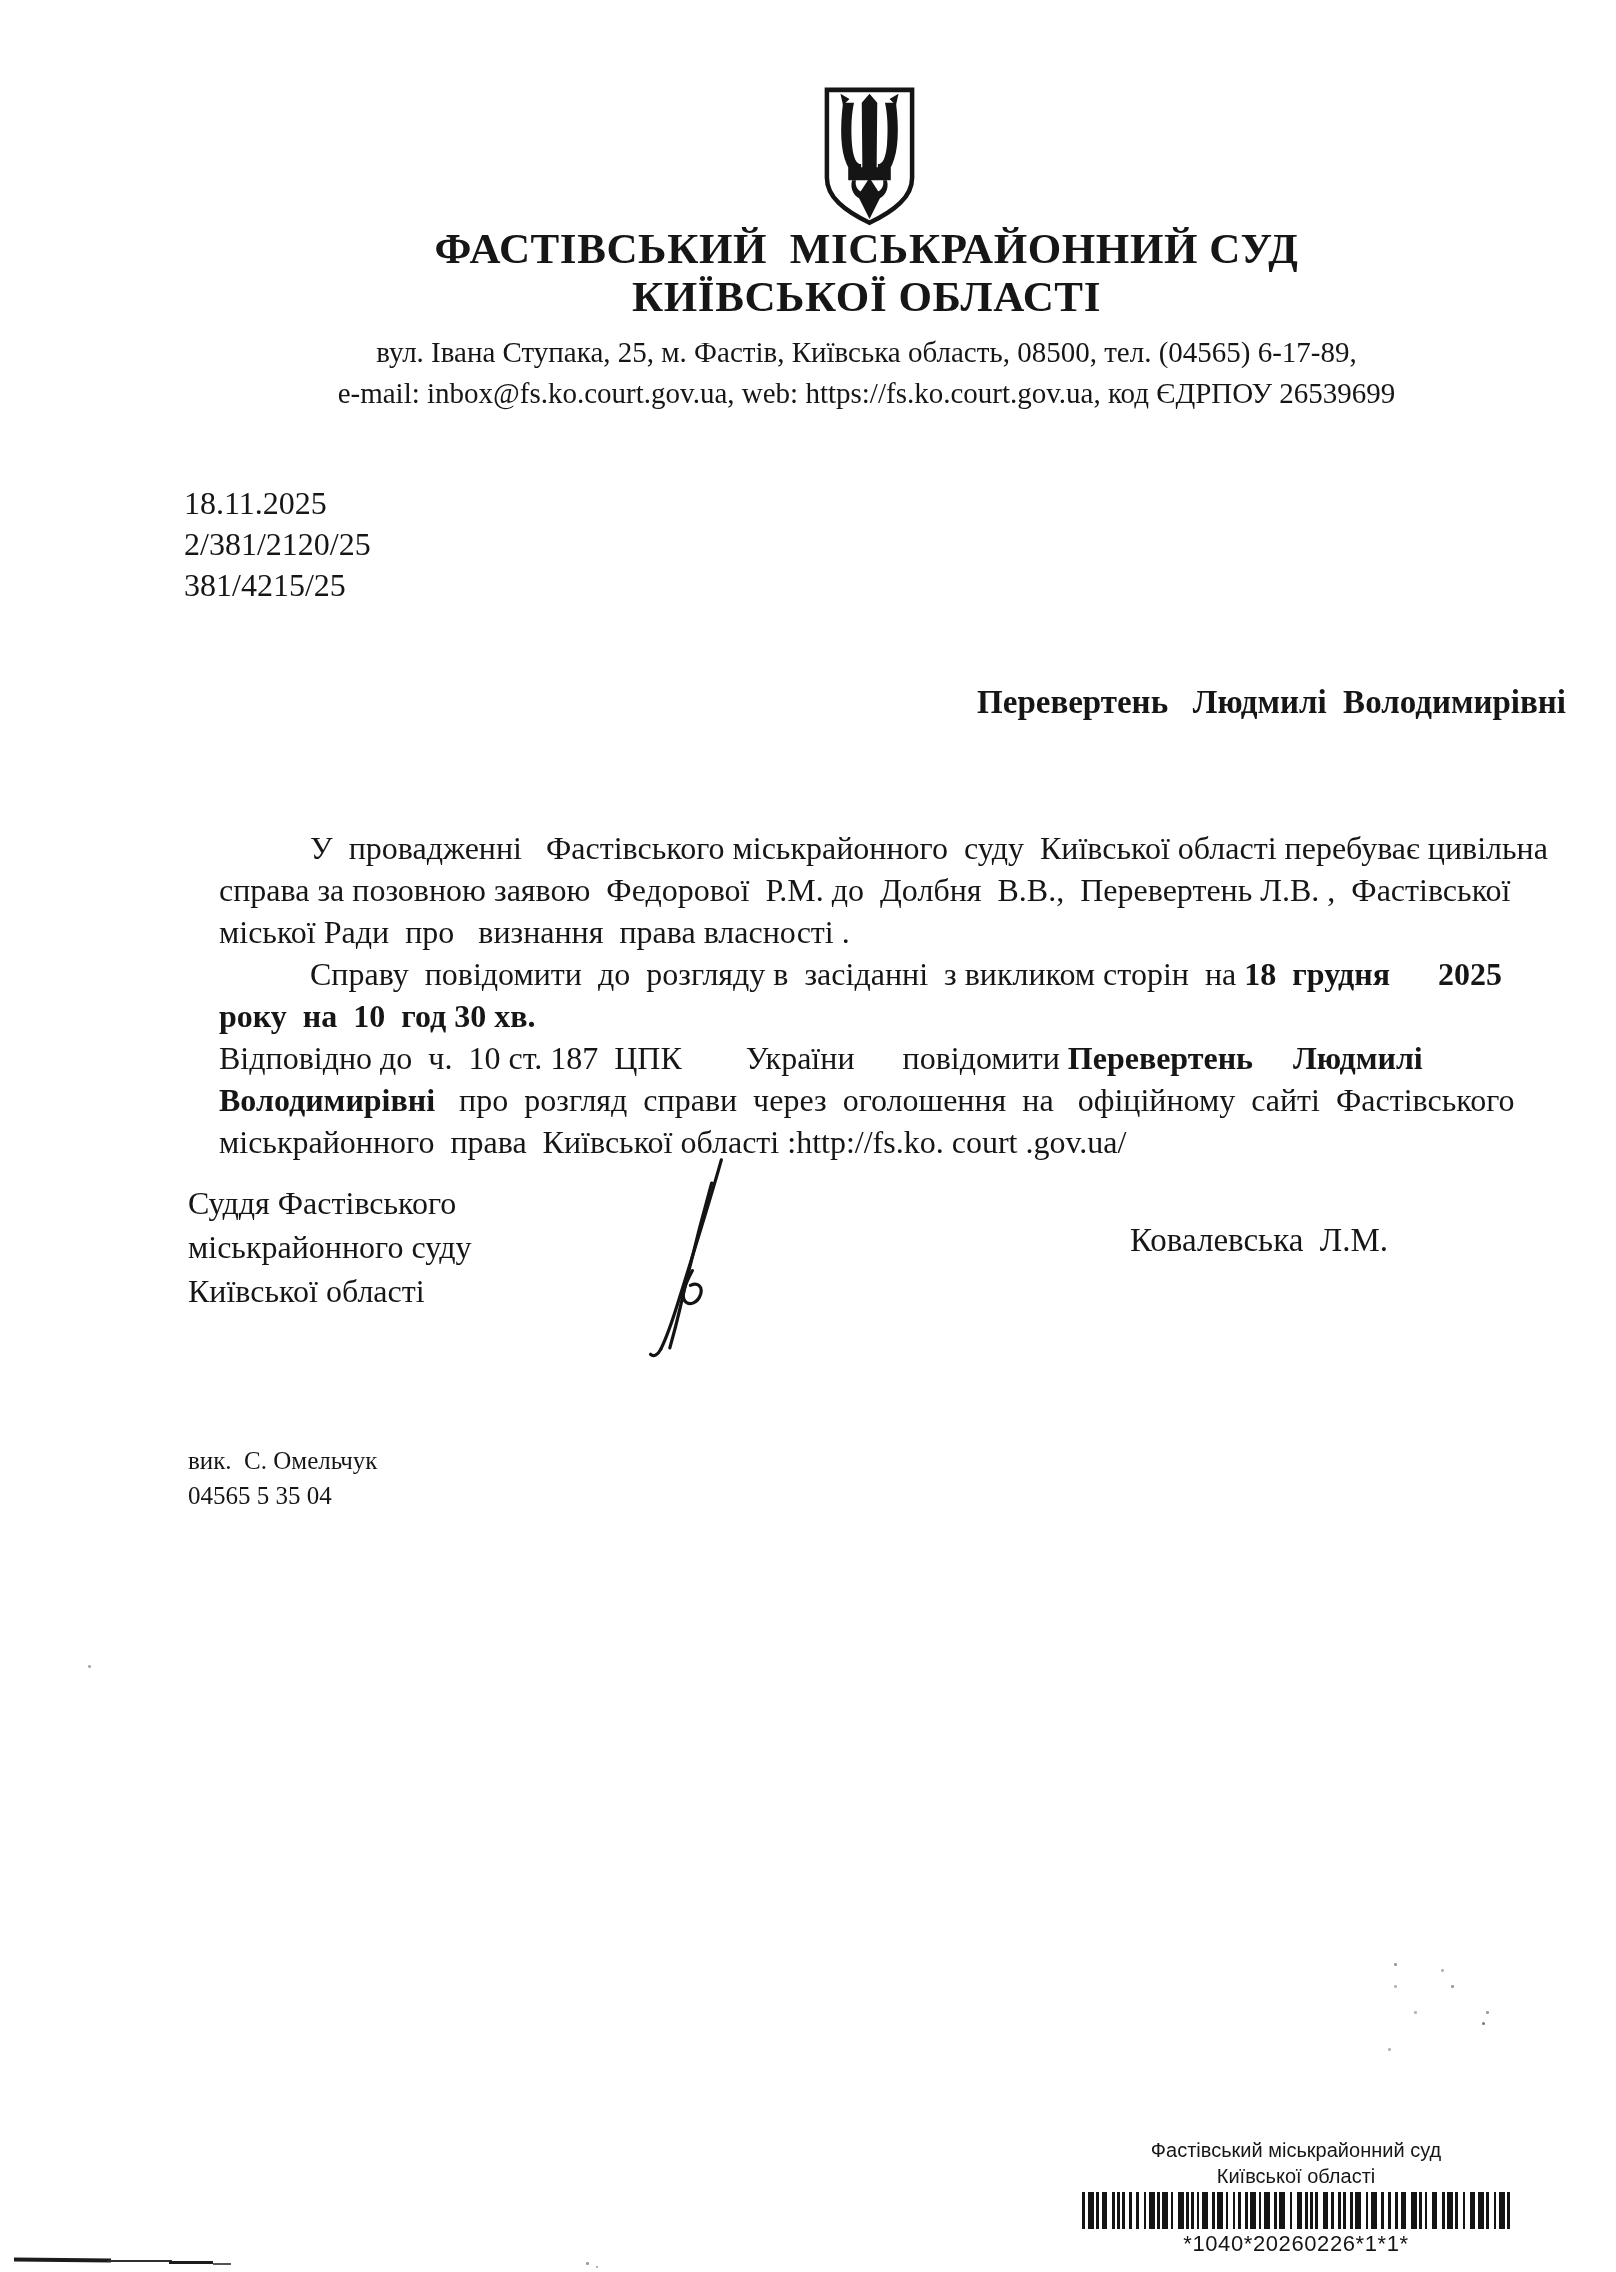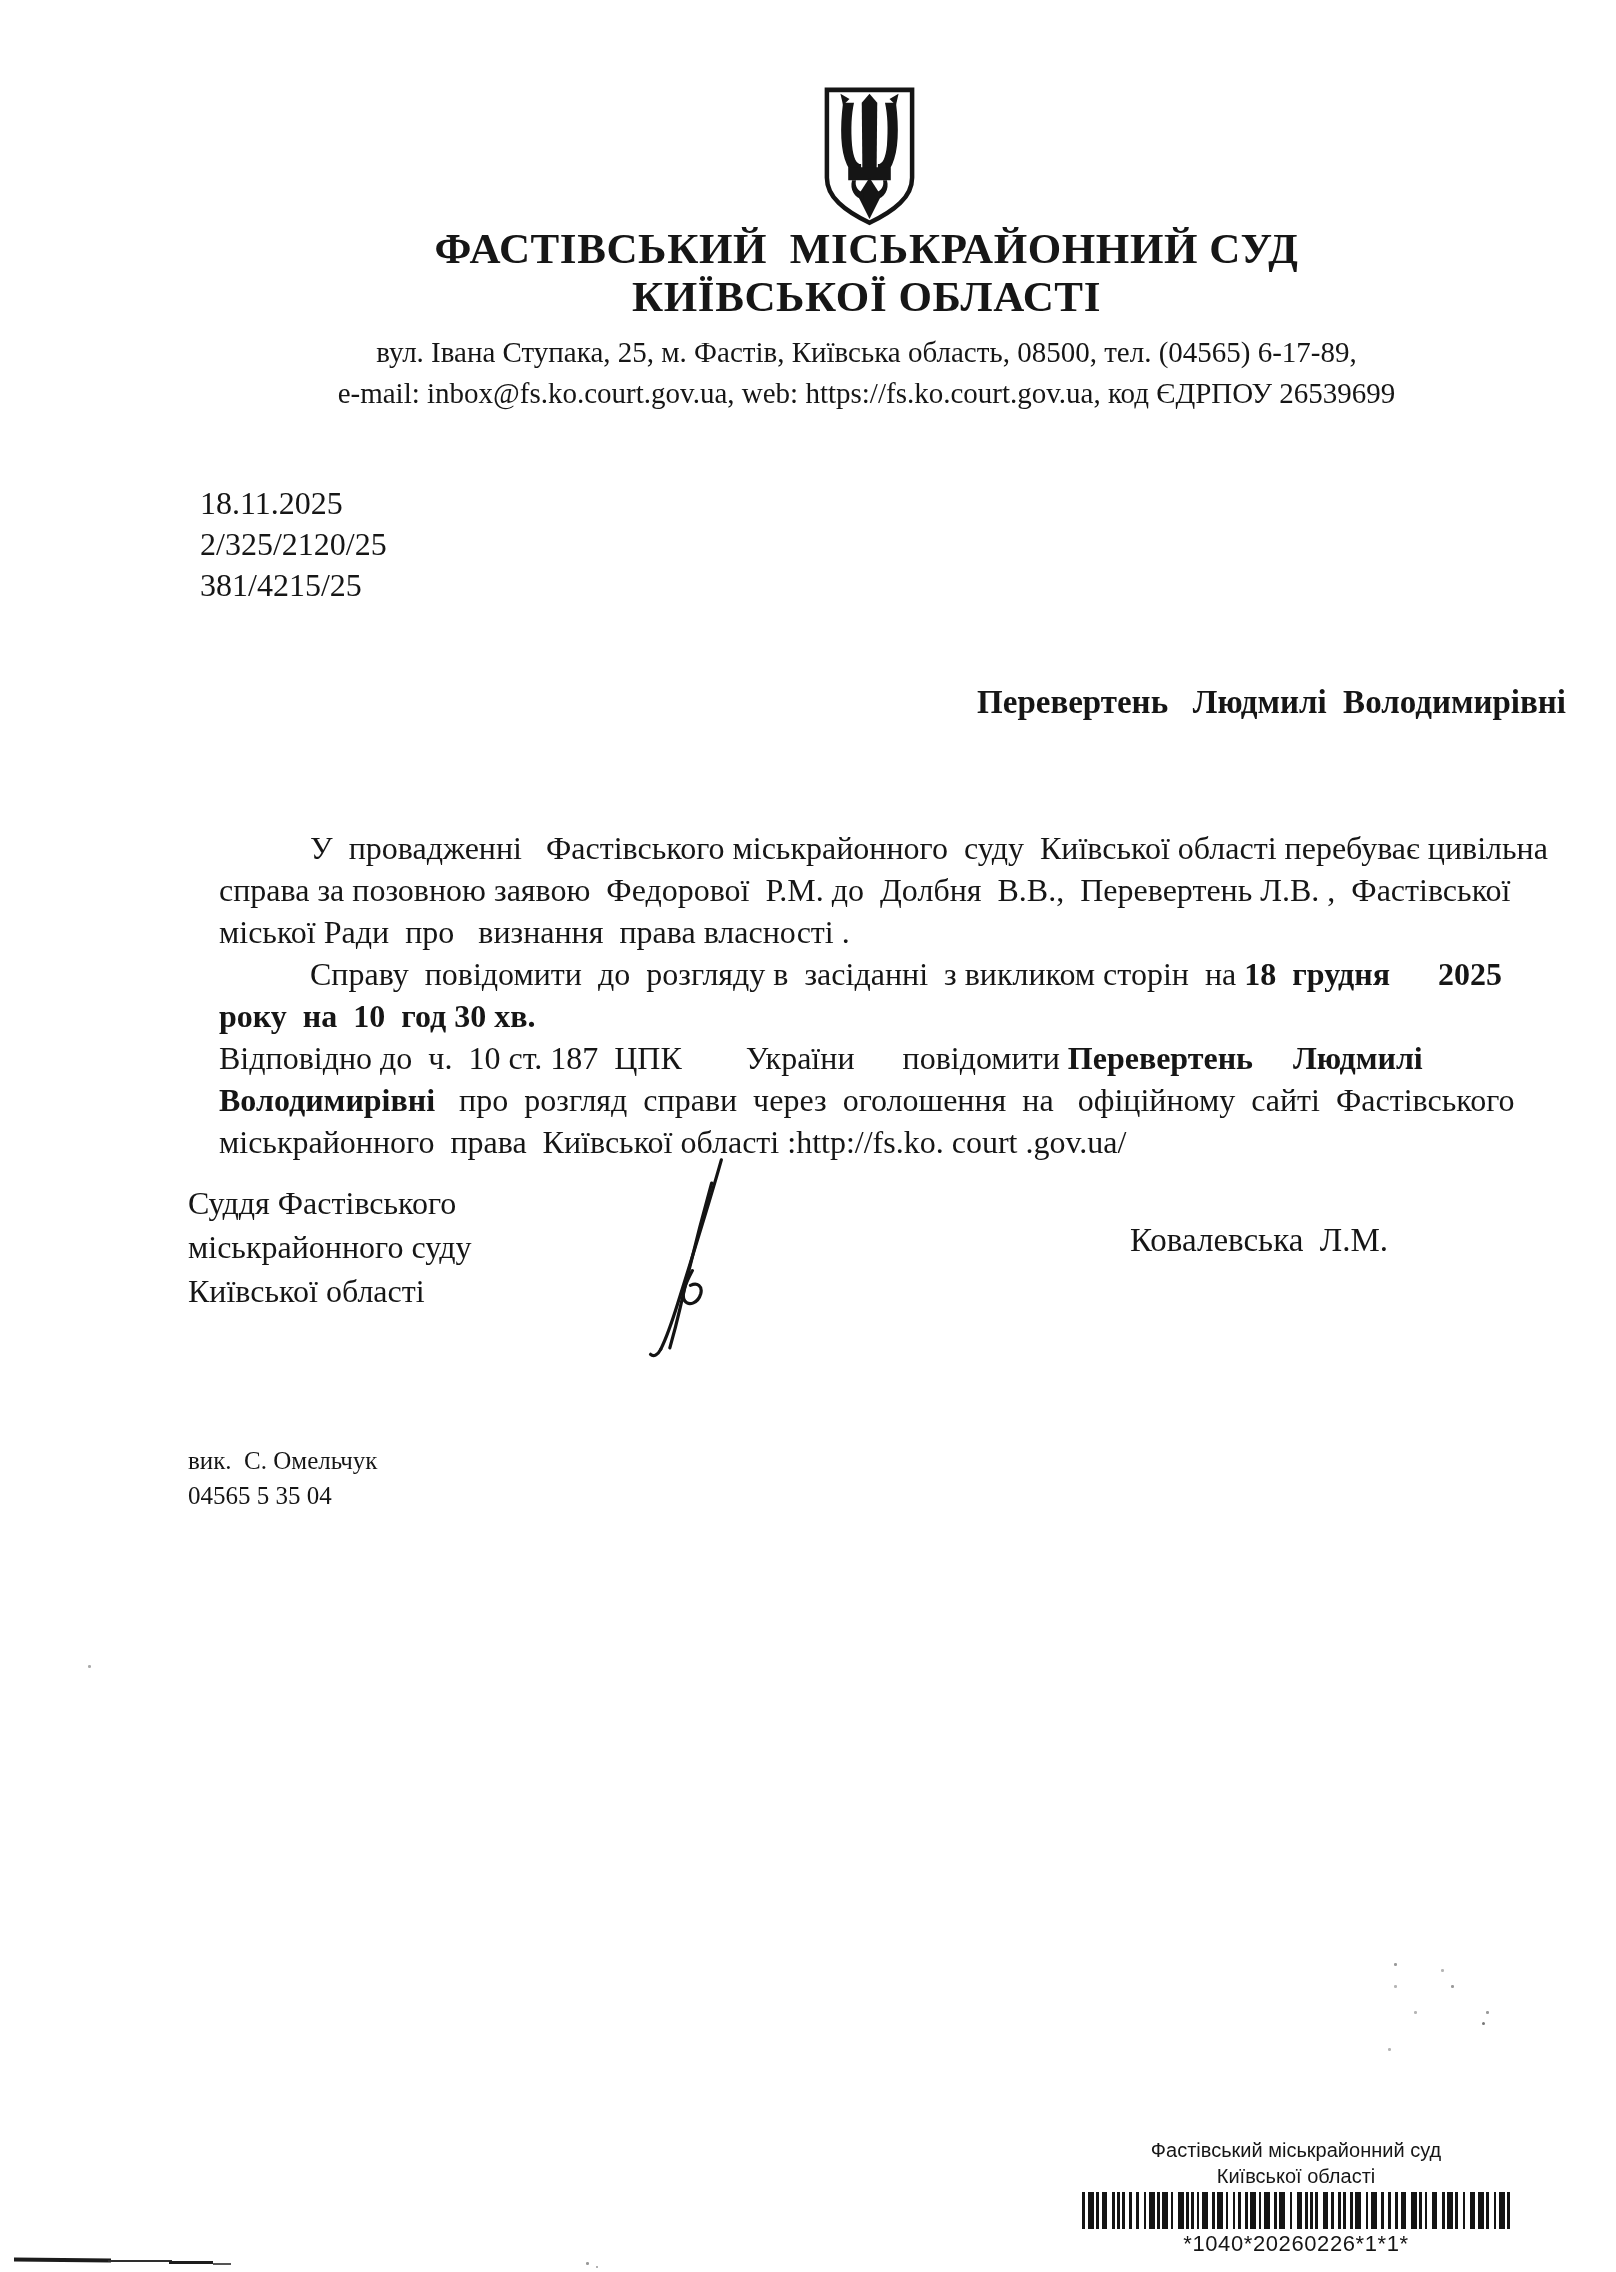--- a/index.html
+++ b/index.html
@@ -13,21 +13,21 @@
   .b{font-weight:bold;font-family:Liberation Serif, serif;}
 
   
   .emblem{left:821px;top:86px;width:97px;height:142px;}
   .title-block{left:174px;top:225px;width:1385px;text-align:center;}
   .title-line{font-size:43px;font-weight:bold;line-height:48px;letter-spacing:0.6px;white-space:pre;}
   .addr-block{left:174px;top:332px;width:1385px;text-align:center;}
   .addr-line{font-size:29px;line-height:41px;white-space:pre;}
 
   
-  .case-block{left:184px;top:483px;font-size:32px;line-height:41px;margin-left:16px;}
+  .case-block{left:184px;top:483px;font-size:32px;line-height:41px;}
 
   
   .recipient-block{left:773px;top:634px;width:793px;text-align:right;margin-top:48px;}
   .recipient-name{font-size:33px;font-weight:bold;line-height:40px;white-space:pre;}
   .recipient-addr{font-size:31px;line-height:39px;white-space:pre;}
 
   
   .body-block{left:187px;top:827px;width:1417px;margin-left:32px;}
   .tline{font-size:32px;line-height:42px;white-space:pre;}
   .tline.ind{padding-left:91px;}
@@ -74,21 +74,21 @@
   <div class="title-line">ФАСТІВСЬКИЙ  МІСЬКРАЙОННИЙ СУД</div>
   <div class="title-line">КИЇВСЬКОЇ ОБЛАСТІ</div>
 </div>
 <div class="abs addr-block">
   <div class="addr-line">вул. Івана Ступака, 25, м. Фастів, Київська область, 08500, тел. (04565) 6-17-89,</div>
   <div class="addr-line">e-mail: inbox@fs.ko.court.gov.ua, web: https://fs.ko.court.gov.ua, код ЄДРПОУ 26539699</div>
 </div>
 
 <div class="abs case-block">
   <div>18.11.2025</div>
-  <div>2/325/2120/25</div>
+  <div>2/381/2120/25</div>
   <div>381/4215/25</div>
 </div>
 
 <div class="abs recipient-block">
   <div class="recipient-name">Перевертень   Людмилі  Володимирівні</div>
 </div>
 
 <div class="abs body-block" id="body-lines">
     <div class="tline ind"><span>У  провадженні   Фастівського міськрайонного  суду  Київської області перебуває цивільна</span></div>
     <div class="tline"><span>справа за позовною заявою  Федорової  Р.М. до  Долбня  В.В.,  Перевертень Л.В. ,  Фастівської</span></div>

